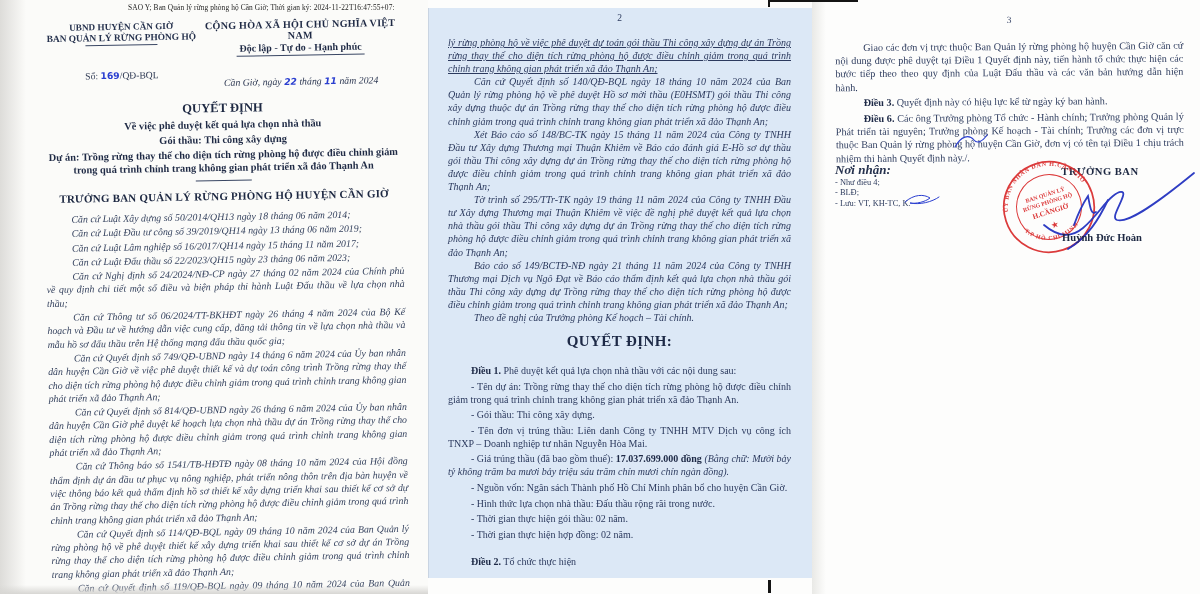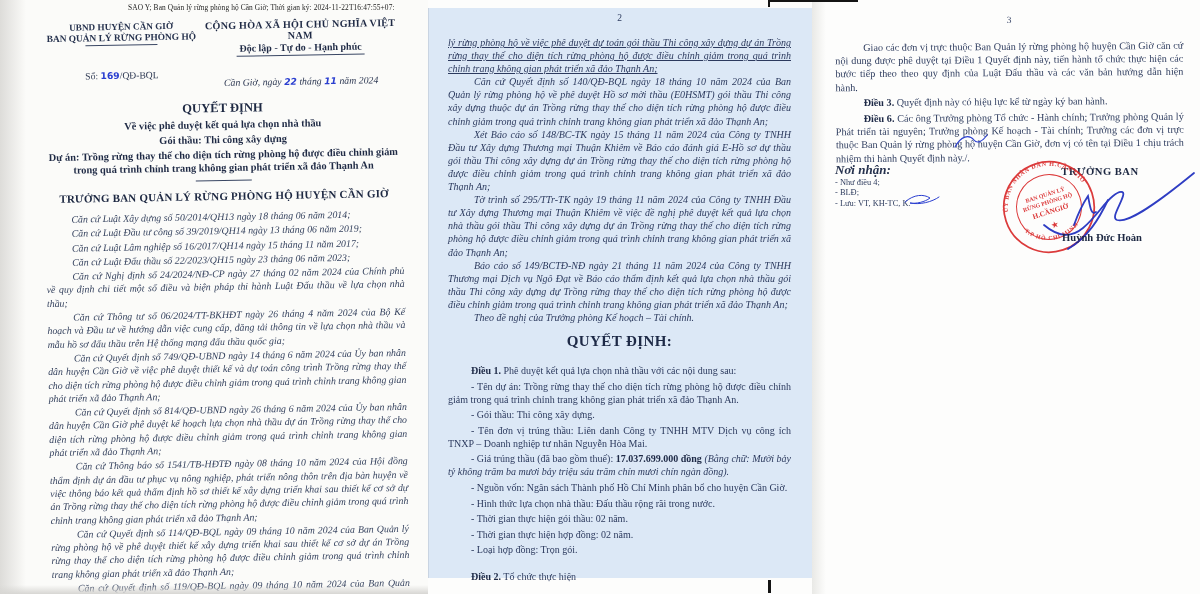--- a/index.html
+++ b/index.html
@@ -155,21 +155,20 @@
       <div class="decide">QUYẾT ĐỊNH:</div>
       <p class="article"><span class="art-label">Điều 1.</span> <span>Phê duyệt kết quả lựa chọn nhà thầu với các nội dung sau:</span></p>
       <p class="item">- Tên dự án: Trồng rừng thay thế cho diện tích rừng phòng hộ được điều chỉnh giảm trong quá trình chỉnh trang không gian phát triển xã đảo Thạnh An.</p>
       <p class="item">- Gói thầu: Thi công xây dựng.</p>
       <p class="item">- Tên đơn vị trúng thầu: Liên danh Công ty TNHH MTV Dịch vụ công ích TNXP – Doanh nghiệp tư nhân Nguyễn Hòa Mai.</p>
       <p class="item"><span>- Giá trúng thầu (đã bao gồm thuế): </span><span class="amount">17.037.699.000 đồng</span><span class="amount-words"> (Bằng chữ: Mười bảy tỷ không trăm ba mươi bảy triệu sáu trăm chín mươi chín ngàn đồng).</span></p>
       <p class="item">- Nguồn vốn: Ngân sách Thành phố Hồ Chí Minh phân bổ cho huyện Cần Giờ.</p>
       <p class="item">- Hình thức lựa chọn nhà thầu: Đấu thầu rộng rãi trong nước.</p>
       <p class="item">- Thời gian thực hiện gói thầu: 02 năm.</p>
       <p class="item">- Thời gian thực hiện hợp đồng: 02 năm.</p>
-      <p class="item">- Loại hợp đồng: Trọn gói.</p>
       <p class="article"><span class="art-label">Điều 2.</span> <span>Tổ chức thực hiện</span></p>
     </div>
   </div>
 
   <div class="page page3">
     <div class="p3-inner">
       <div class="pageno">3</div>
       <p class="p3para">Giao các đơn vị trực thuộc Ban Quản lý rừng phòng hộ huyện Cần Giờ căn cứ nội dung được phê duyệt tại Điều 1 Quyết định này, tiến hành tổ chức thực hiện các bước tiếp theo theo quy định của Luật Đấu thầu và các văn bản hướng dẫn hiện hành.</p>
       <p class="p3para"><span class="art-label">Điều 3.</span> <span>Quyết định này có hiệu lực kể từ ngày ký ban hành.</span></p>
       <p class="p3para"><span class="art-label">Điều 6.</span> <span>Các ông Trưởng phòng Tổ chức - Hành chính; Trưởng phòng Quản lý Phát triển tài nguyên; Trưởng phòng Kế hoạch - Tài chính; Trưởng các đơn vị trực thuộc Ban Quản lý rừng phòng hộ huyện Cần Giờ, đơn vị có tên tại Điều 1 chịu trách nhiệm thi hành Quyết định này./.</span></p>

